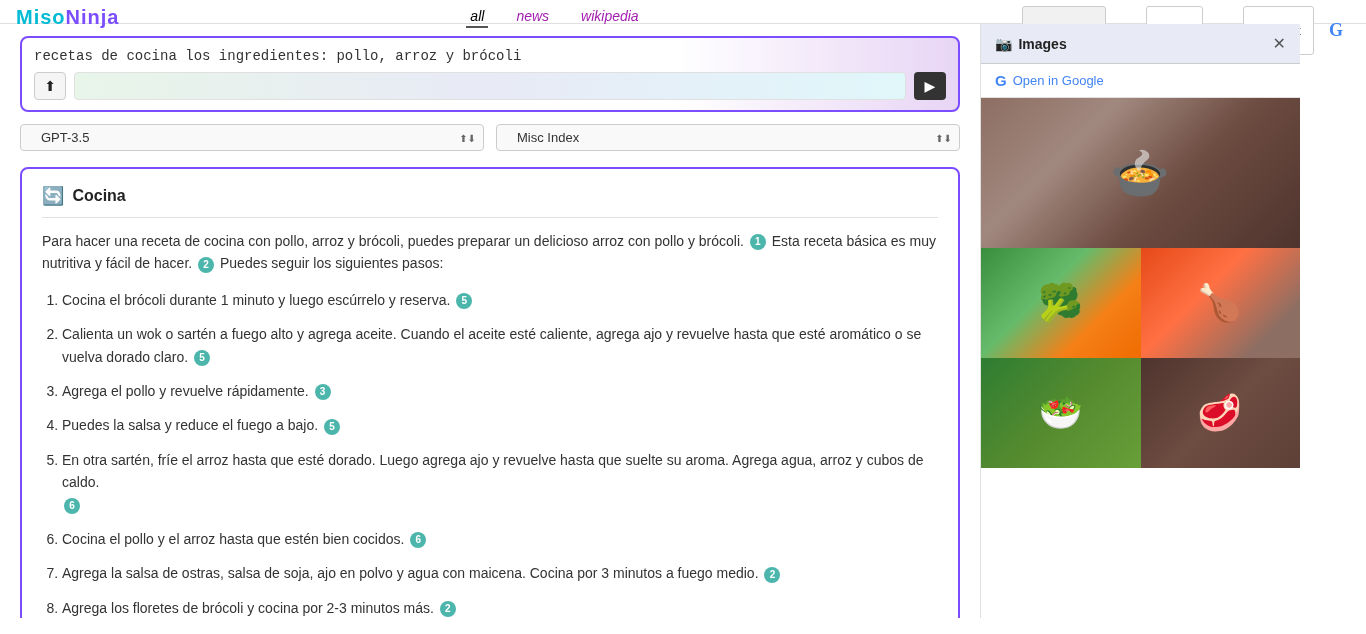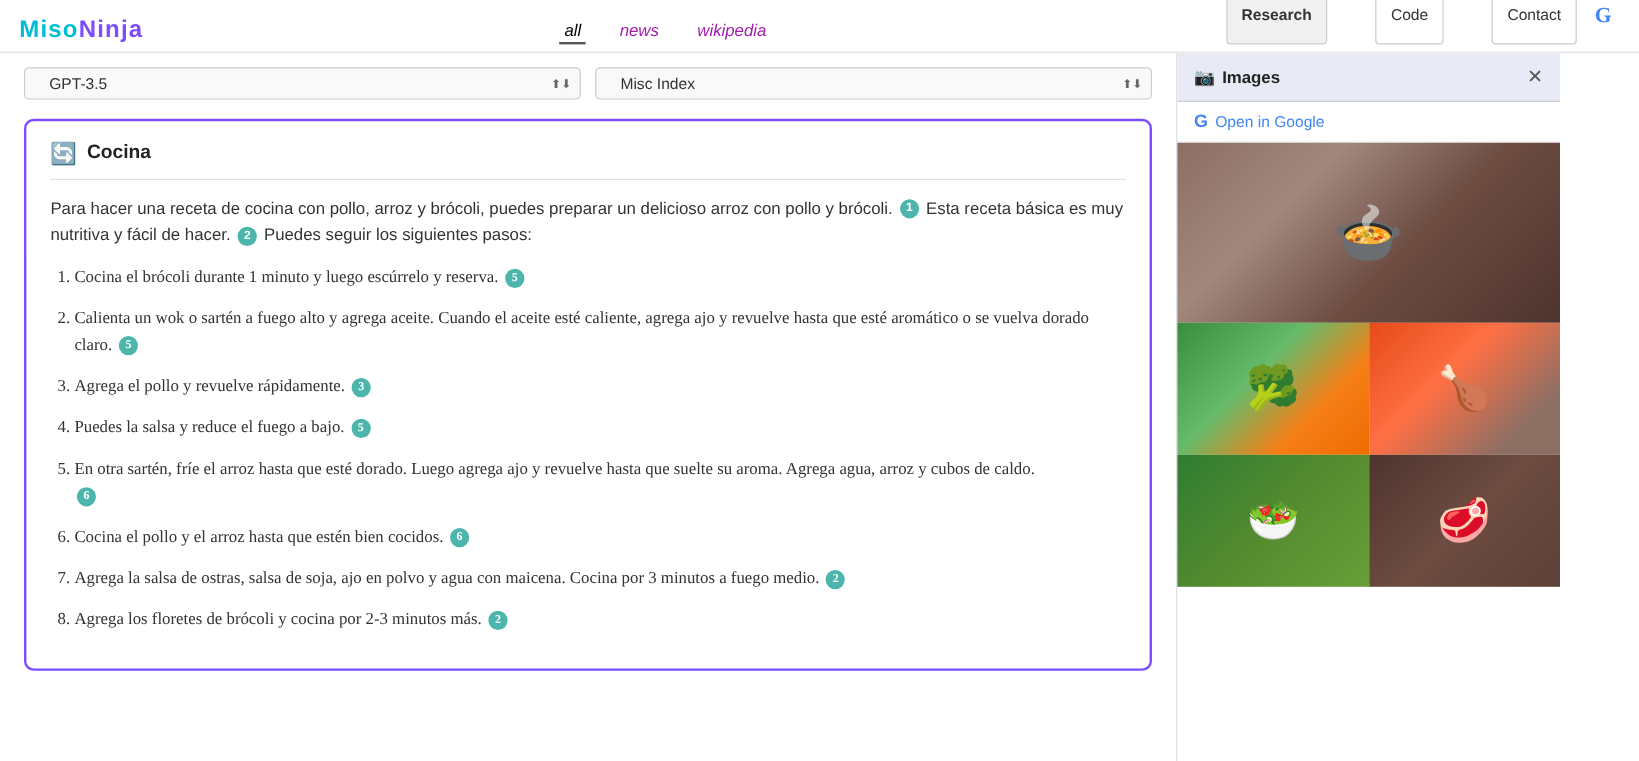--- a/index.html
+++ b/index.html
@@ -6,25 +6,25 @@
     body {
       font-family: Arial, sans-serif;
       font-size: 14px;
       background: #fff;
       color: #222;
       overflow-x: hidden;
     }
     
     #header {
       display: flex;
-      align-items: flex-end;
+      align-items: flex-start;
       justify-content: space-between;
       padding: 6px 16px;
       border-bottom: 1px solid #e0e0e0;
-      height: 44px;
+      height: 24px;
     }
     #logo {
       font-size: 20px;
       font-weight: bold;
       color: #00bcd4;
       font-family: 'Arial', sans-serif;
       letter-spacing: 1px;
     }
     #logo span.m { color: #00bcd4; }
     #logo span.rest { color: #7c4dff; }
@@ -181,21 +181,20 @@
       border-radius: 50%;
       width: 16px;
       height: 16px;
       font-size: 10px;
       font-weight: bold;
       vertical-align: middle;
       margin: 0 2px;
     }
     #answer-list {
       padding-left: 20px;
-      font-family: Liberation Serif, serif;
     }
     #answer-list li {
       margin-bottom: 12px;
       line-height: 1.6;
       font-size: 14px;
       color: #333;
     }
 
     
     #right-panel {
@@ -353,20 +352,32 @@
     <button class="header-btn">Code</button>
     <button class="header-btn">Contact</button>
     <div class="google-g">G</div>
   </div>
 </div>
 
 <div id="main">
 
   <div id="center">
 
+    <div id="search-box">
+      <div id="search-query">recetas de cocina los ingredientes: pollo, arroz y brócoli</div>
+      <div id="search-actions">
+        <div class="search-action-btn">
+          <span>⬆</span>
+        </div>
+        <div id="search-bar-fill"></div>
+        <div class="send-btn">
+          <span>▶</span>
+        </div>
+      </div>
+    </div>
 
     <div id="selects-row">
       <div class="select-wrapper">
         <select>
           <option>GPT-3.5</option>
           <option>GPT-4</option>
         </select>
         <span class="select-arrow">⬆⬇</span>
       </div>
       <div class="select-wrapper">

